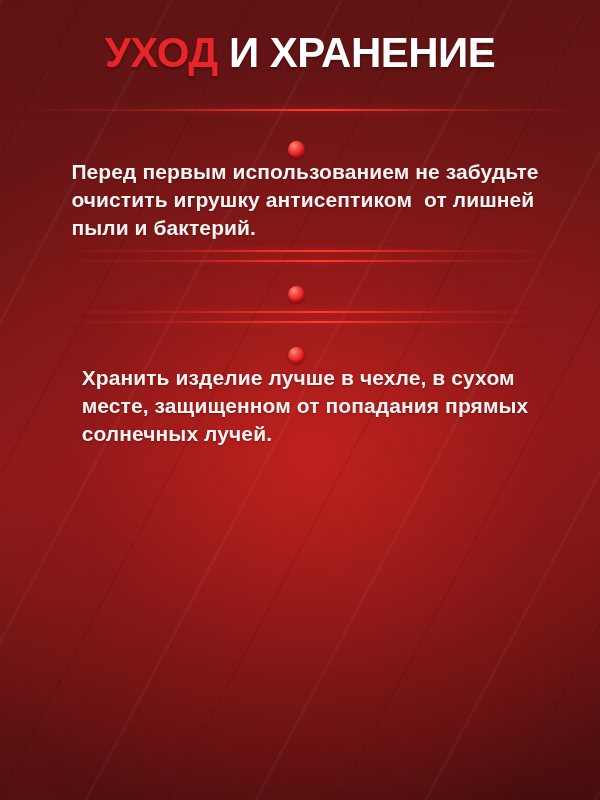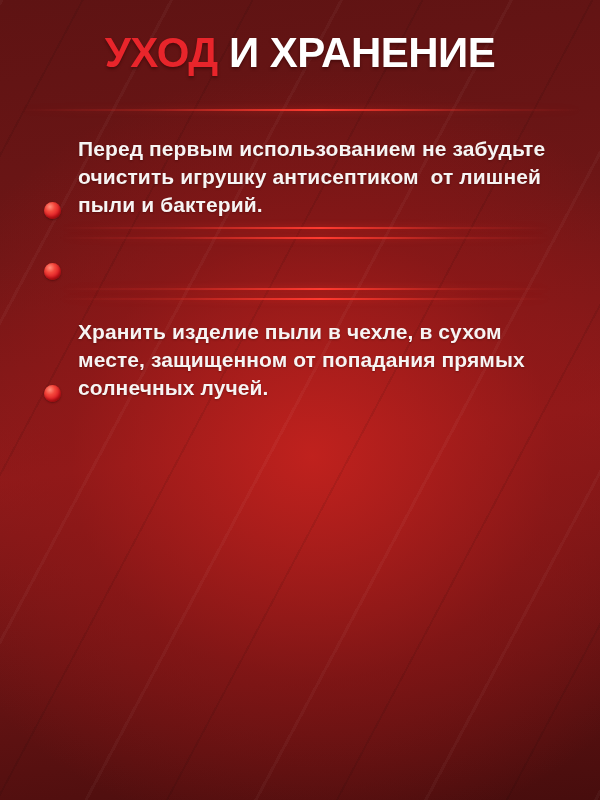--- a/index.html
+++ b/index.html
@@ -37,21 +37,21 @@
       rgba(255,59,48,0) 3%,
       rgba(205,45,38,0.35) 25%,
       #ff3b30 53%,
       rgba(205,45,38,0.35) 78%,
       rgba(255,59,48,0) 97%);
     filter:drop-shadow(0 0 3px rgba(255,45,30,0.55));
   }
   .divider.after-title{margin-top:30px;}
   .divider.between-items{margin-top:8px;}
   .items{padding:0 34px 0 44px;}
-  .item{display:flex;align-items:flex-end;}
+  .item{display:flex;align-items:center;flex-direction:column;}
   .item.first{margin-top:24px;}
   .item.later{margin-top:18px;}
   .bullet{
     flex:0 0 17px;
     width:17px;height:17px;
     margin:6px 17px 0 0;
     border-radius:50%;
     background:radial-gradient(circle at 35% 28%,
       #ff8f7d 0%, #f4483c 30%, #e01e26 62%, #b01016 95%);
     box-shadow:inset -1px -2px 3px rgba(110,0,0,0.55), 0 1px 2px rgba(40,0,0,0.4);
@@ -93,19 +93,19 @@
       <span class="bullet"></span>
     </div>
 
     <div class="divider between-items"></div>
 
 
     <div class="divider between-items"></div>
 
     <div class="item later">
       <span class="bullet"></span>
-      <div class="item-text">Хранить изделие пыли в чехле, в сухом
+      <div class="item-text">Хранить изделие лучше в чехле, в сухом
 месте, защищенном от попадания прямых
 солнечных лучей.</div>
     </div>
 
   </div>
 </div>
 
 </body></html>

